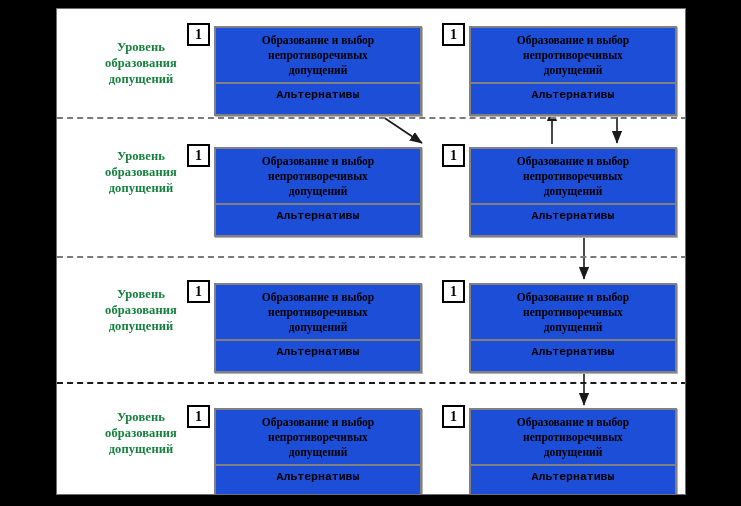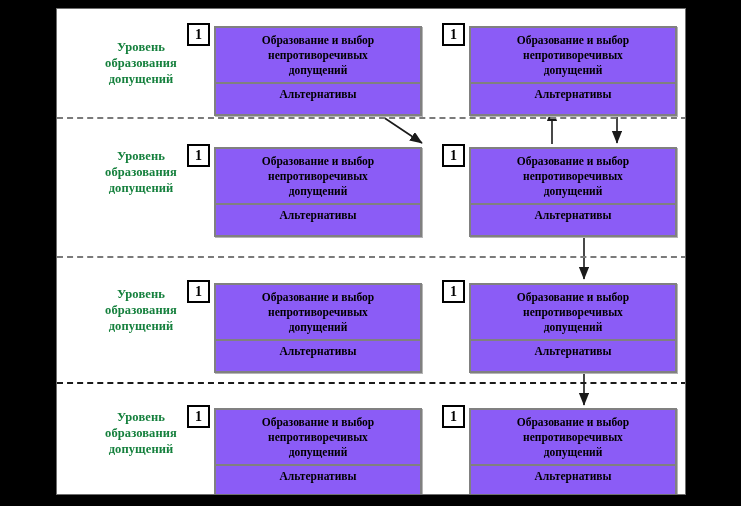--- a/index.html
+++ b/index.html
@@ -49,21 +49,21 @@
     font-weight:bold;
     font-size:14px;
     line-height:19px;
     text-align:center;
     color:#000;
   }
 
   .pbox{
     position:absolute;
     width:208px;
-    background:#8b5cf6;
+    background:#1d4ed8;
     border:2px solid #808080;
     box-sizing:border-box;
     box-shadow:1px 1px 0 #b5b5b5;
   }
   .pbox .title{
     height:56px;
     display:flex;
     align-items:center;
     justify-content:center;
     text-align:center;
@@ -76,20 +76,21 @@
     box-sizing:border-box;
   }
   .pbox .alt{
     height:20px;
     display:flex;
     align-items:center;
     justify-content:center;
     font-weight:bold;
     font-size:11.5px;
     color:#000;
+    font-family:Liberation Mono, monospace;
   }
   .pbox .filler{height:10px;}
 
   svg.links{
     position:absolute;
     left:0;top:0;
     width:630px;height:487px;
     pointer-events:none;
   }
 </style>

